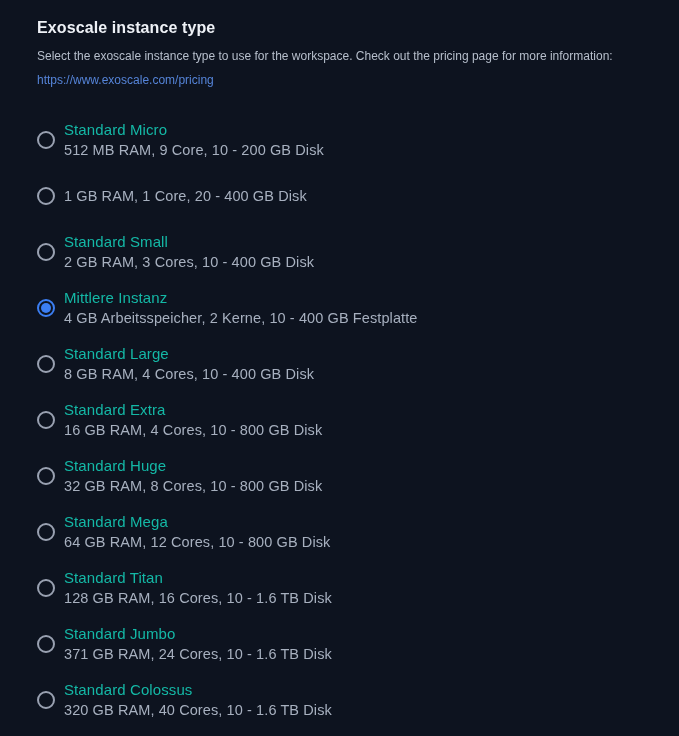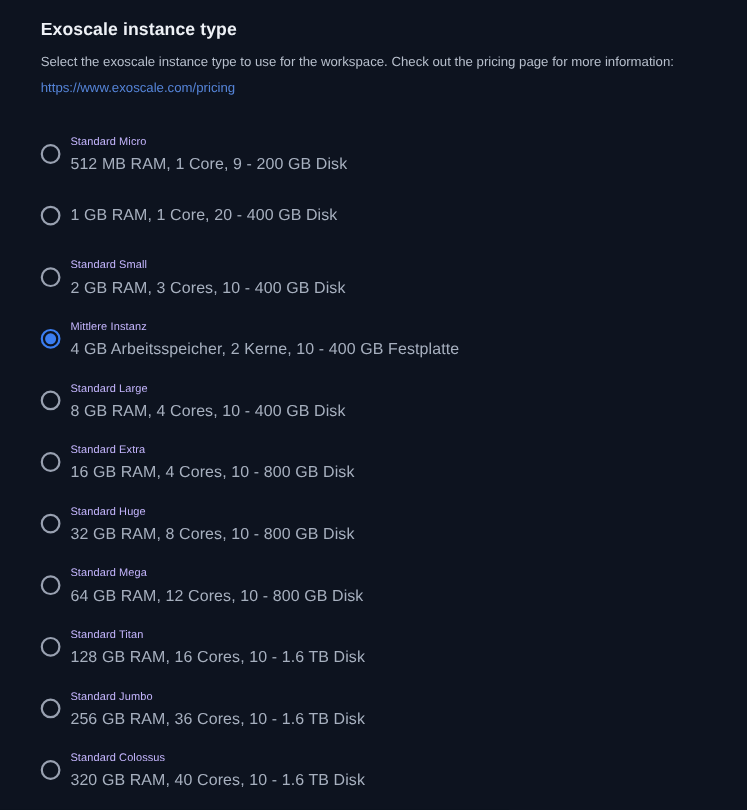--- a/index.html
+++ b/index.html
@@ -54,24 +54,24 @@
   }
   .option.selected .radio::after {
     content: '';
     position: absolute;
     inset: 2px;
     border-radius: 50%;
     background: #3b7ef2;
   }
   .option-text { display: flex; flex-direction: column; }
   .option-label {
-    font-size: 10px;
+    font-size: 15px;
     font-weight: 500;
     line-height: 21px;
-    color: #c4b5fd;
+    color: #14b8a6;
     letter-spacing: 0.1px;
   }
   .option-desc {
     font-size: 14.5px;
     line-height: 21px;
     color: #a7b0bf;
     letter-spacing: 0.1px;
   }
 </style>
 </head>
@@ -81,21 +81,21 @@
   <div class="section-title">Exoscale instance type</div>
   <div class="section-desc">
     <span>Select the exoscale instance type to use for the workspace. Check out the pricing page for more information: </span><a>https://www.exoscale.com/pricing</a>
   </div>
 
   <div class="options">
   <div class="option">
     <div class="radio"></div>
     <div class="option-text">
       <span class="option-label">Standard Micro</span>
-      <span class="option-desc">512 MB RAM, 1 Core, 9 - 200 GB Disk</span>
+      <span class="option-desc">512 MB RAM, 9 Core, 10 - 200 GB Disk</span>
     </div>
   </div>
 
   <div class="option">
     <div class="radio"></div>
     <div class="option-text">
       <span class="option-desc">1 GB RAM, 1 Core, 20 - 400 GB Disk</span>
     </div>
   </div>
 
@@ -152,21 +152,21 @@
     <div class="option-text">
       <span class="option-label">Standard Titan</span>
       <span class="option-desc">128 GB RAM, 16 Cores, 10 - 1.6 TB Disk</span>
     </div>
   </div>
 
   <div class="option">
     <div class="radio"></div>
     <div class="option-text">
       <span class="option-label">Standard Jumbo</span>
-      <span class="option-desc">256 GB RAM, 36 Cores, 10 - 1.6 TB Disk</span>
+      <span class="option-desc">371 GB RAM, 24 Cores, 10 - 1.6 TB Disk</span>
     </div>
   </div>
 
   <div class="option">
     <div class="radio"></div>
     <div class="option-text">
       <span class="option-label">Standard Colossus</span>
       <span class="option-desc">320 GB RAM, 40 Cores, 10 - 1.6 TB Disk</span>
     </div>
   </div>

